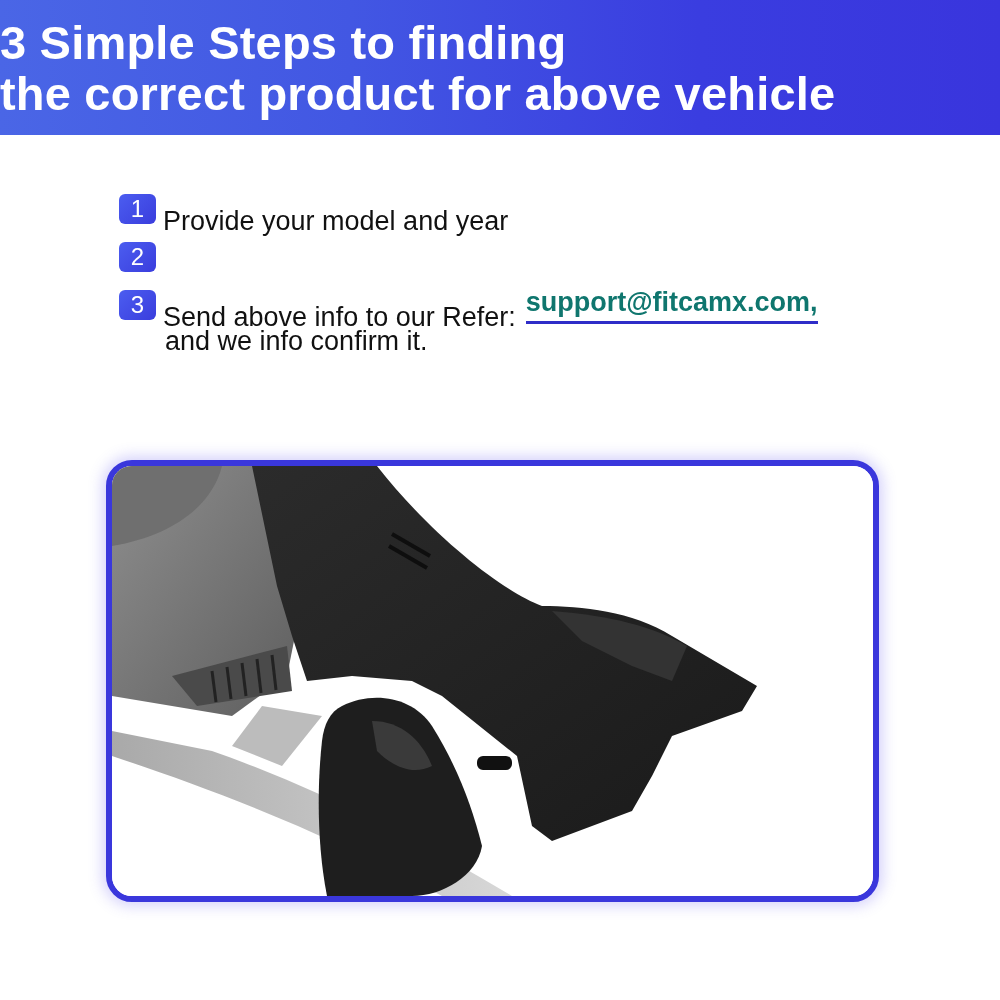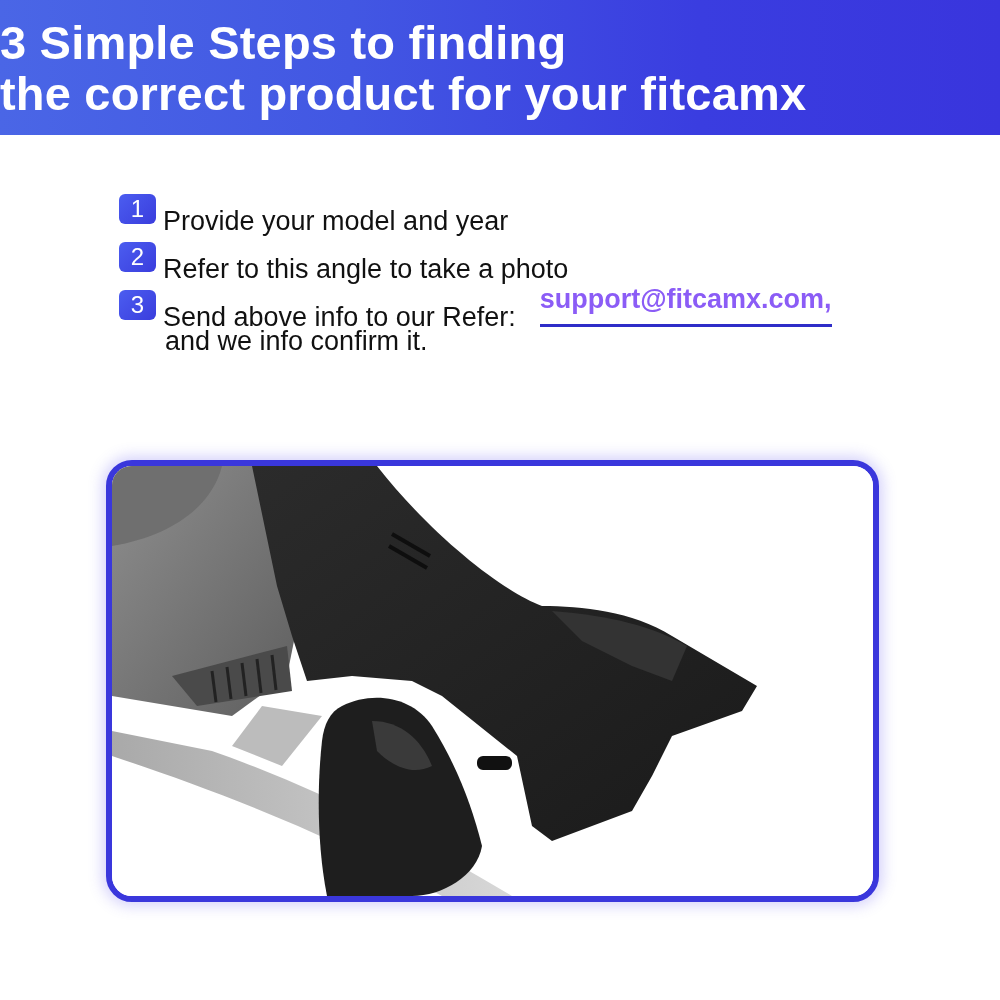--- a/index.html
+++ b/index.html
@@ -21,48 +21,47 @@
   .badge {
     width: 37px; height: 30px; border-radius: 6px;
     background: linear-gradient(135deg, #4b5df0 0%, #3a3ddd 100%);
     color: #fff; font-size: 24px; display: flex; align-items: center; justify-content: center;
     margin-right: 7px; flex: none;
   }
   .step-text { font-size: 27px; color: #111; white-space: nowrap; margin-top: 24px; }
   .step3 { position: absolute; left: 119px; top: 288px; }
   .step3 .row { display: flex; align-items: center; height: 34px; }
   .email {
-    color: #8b5cf6; font-weight: bold; font-size: 27px; margin-left: 24px;
-    border-bottom: 3px solid #2f2dc8; padding-bottom: 10px; display: inline-block; line-height: 30px;
+    color: #0f766e; font-weight: bold; font-size: 27px; margin-left: 10px;
+    border-bottom: 3px solid #2f2dc8; padding-bottom: 4px; display: inline-block; line-height: 30px;
   }
   .step3 .cont { font-size: 27px; color: #111; margin-left: 46px; margin-top: 4px; white-space: nowrap; }
 
   .photo-frame {
     position: absolute; left: 106px; top: 460px; width: 773px; height: 442px;
     border: 6px solid #3a37dc; border-radius: 26px; overflow: hidden; background: #ffffff;
     box-shadow: 0 0 14px 4px rgba(90,80,240,0.25);
   }
   .photo-frame svg { width: 100%; height: 100%; display: block; }
 </style>
 </head>
 <body>
 
 <div class="banner">
   <div class="line">3 Simple Steps to finding</div>
-  <div class="line">the correct product for your fitcamx</div>
+  <div class="line">the correct product for above vehicle</div>
 </div>
 
 <div class="steps">
   <div class="step">
     <span class="badge">1</span>
     <span class="step-text">Provide your model and year</span>
   </div>
   <div class="step">
     <span class="badge">2</span>
-    <span class="step-text">Refer to this angle to take a photo</span>
   </div>
 </div>
 
 <div class="step3">
   <div class="row">
     <span class="badge">3</span>
     <span class="step-text">Send above info to our Refer:</span>
     <span class="email">support@fitcamx.com,</span>
   </div>
   <div class="cont">and we info confirm it.</div>

